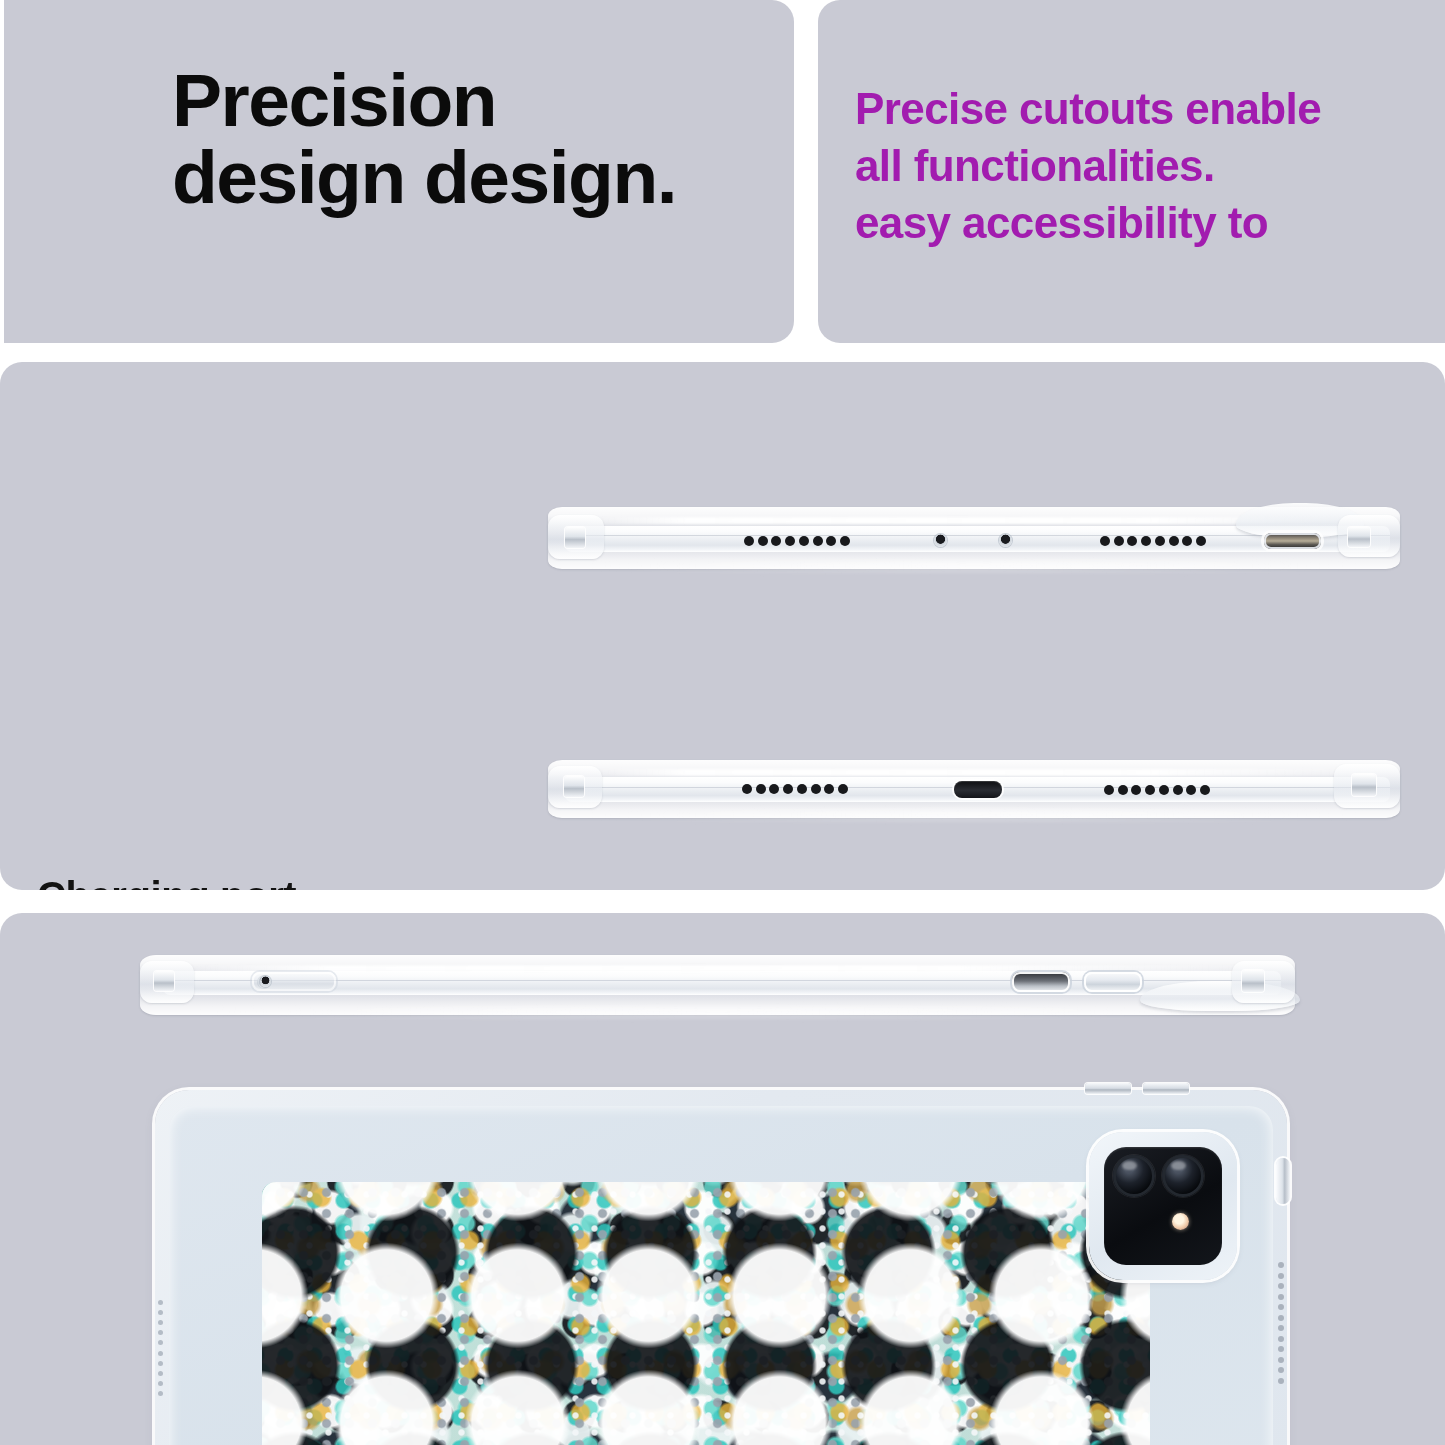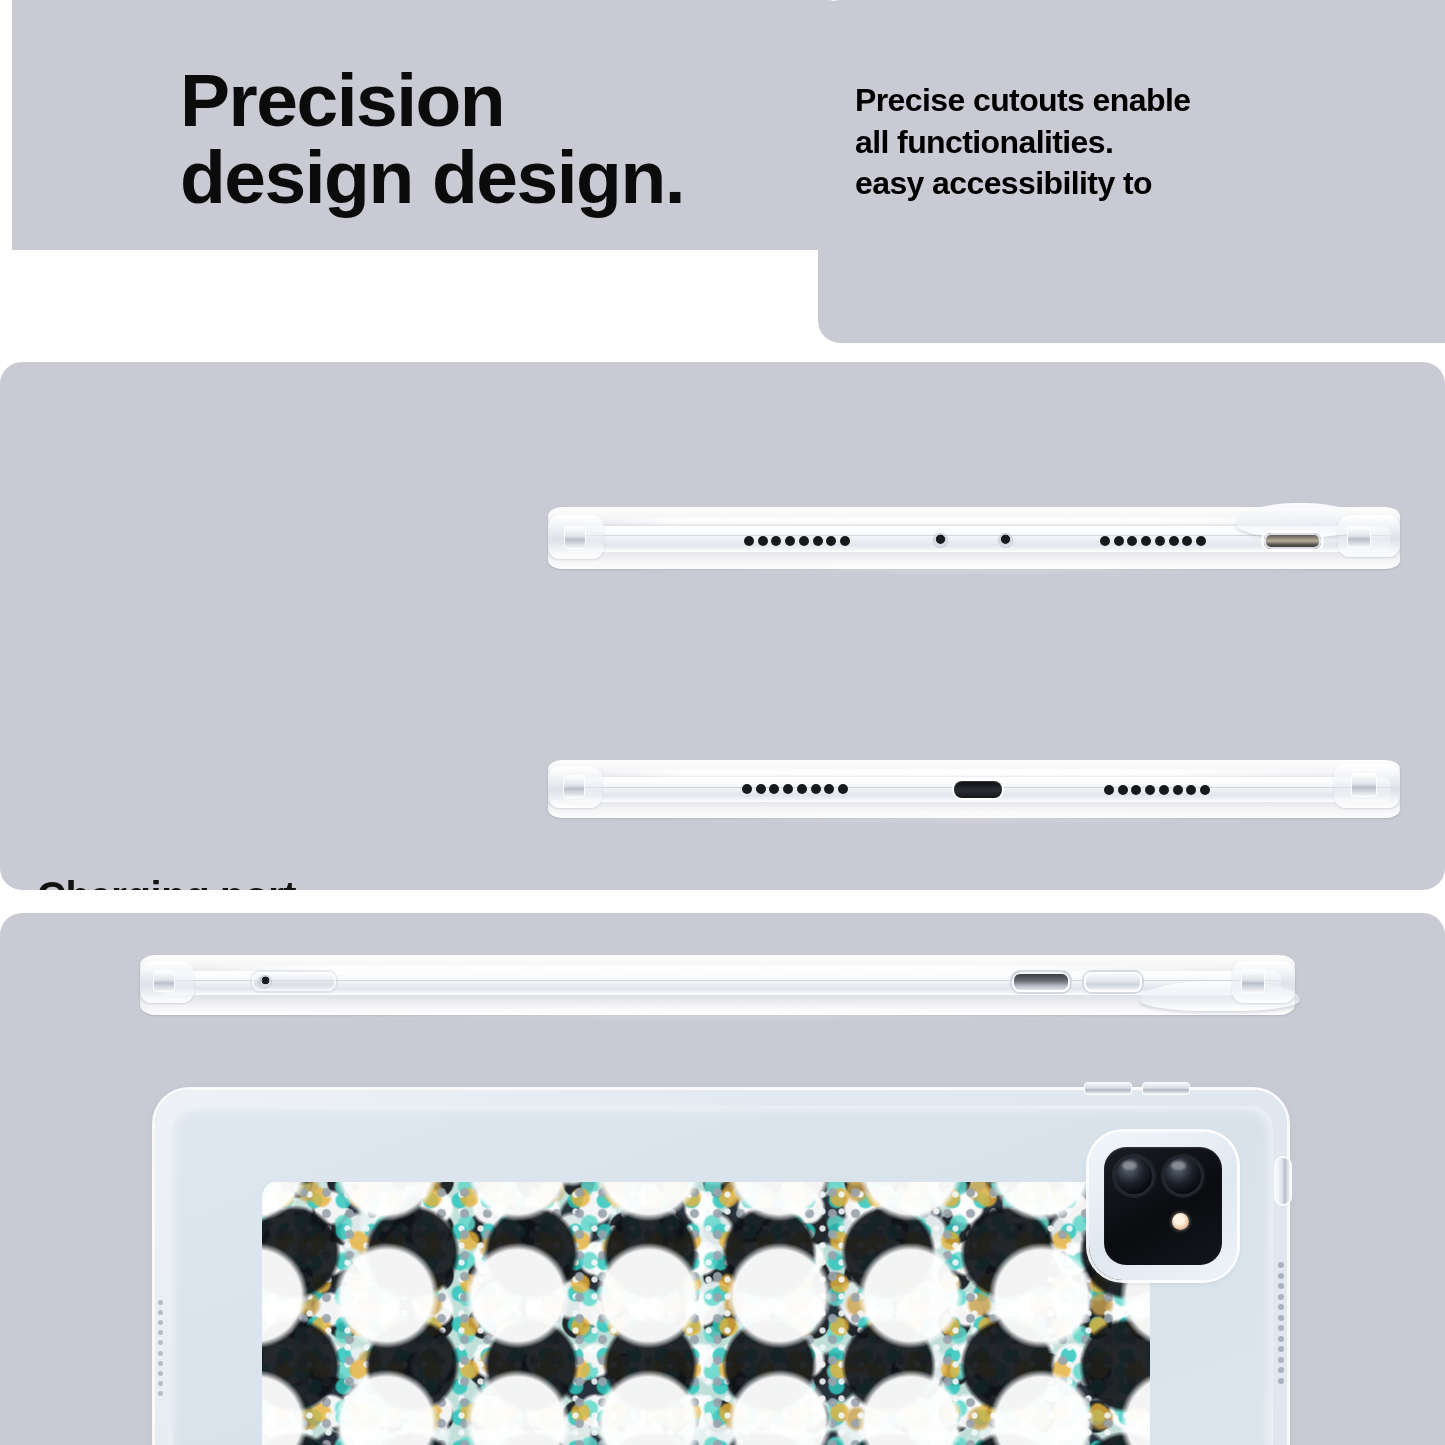--- a/index.html
+++ b/index.html
@@ -1,34 +1,34 @@
 <!DOCTYPE html>
 <html><head>
 <meta charset="utf-8">
 <style>
   html,body{margin:0;padding:0;background:#ffffff;}
   body{width:1445px;height:1445px;font-family:"Liberation Sans",sans-serif;overflow:hidden;}
   .stage{position:relative;width:1445px;height:1445px;background:#ffffff;}
 
   
   .panel{position:absolute;background:#c9cad4;border-radius:22px;overflow:hidden;}
-  #panel-headline{left:12px;top:0;width:790px;height:250px;border-radius:0 22px 22px 0;padding-left:48px;}
+  #panel-headline{left:4px;top:0;width:790px;height:343px;border-radius:0 22px 22px 0;}
   #panel-subcopy{left:818px;top:0;width:627px;height:343px;border-radius:22px 0 0 22px;}
   #panel-ports{left:0;top:362px;width:1445px;height:528px;border-radius:22px;}
   #panel-hero{left:0;top:913px;width:1445px;height:532px;border-radius:22px 22px 0 0;}
 
   
   .headline{
     position:absolute;left:168px;top:62px;width:600px;
     font-size:75px;line-height:1.03;font-weight:bold;color:#0b0b0b;
     letter-spacing:-1.5px;
   }
   .subcopy{
     position:absolute;left:37px;top:80px;width:580px;
-    font-size:32px;line-height:1.30;font-weight:bold;color:#000000;
+    font-size:44px;line-height:1.30;font-weight:bold;color:#a21caf;
     letter-spacing:-0.6px;
   }
   .port-label{
     position:absolute;left:37px;top:512px;
     font-size:40px;font-weight:bold;color:#121212;letter-spacing:-0.4px;
   }
 
   
   .edge{position:absolute;}
 

